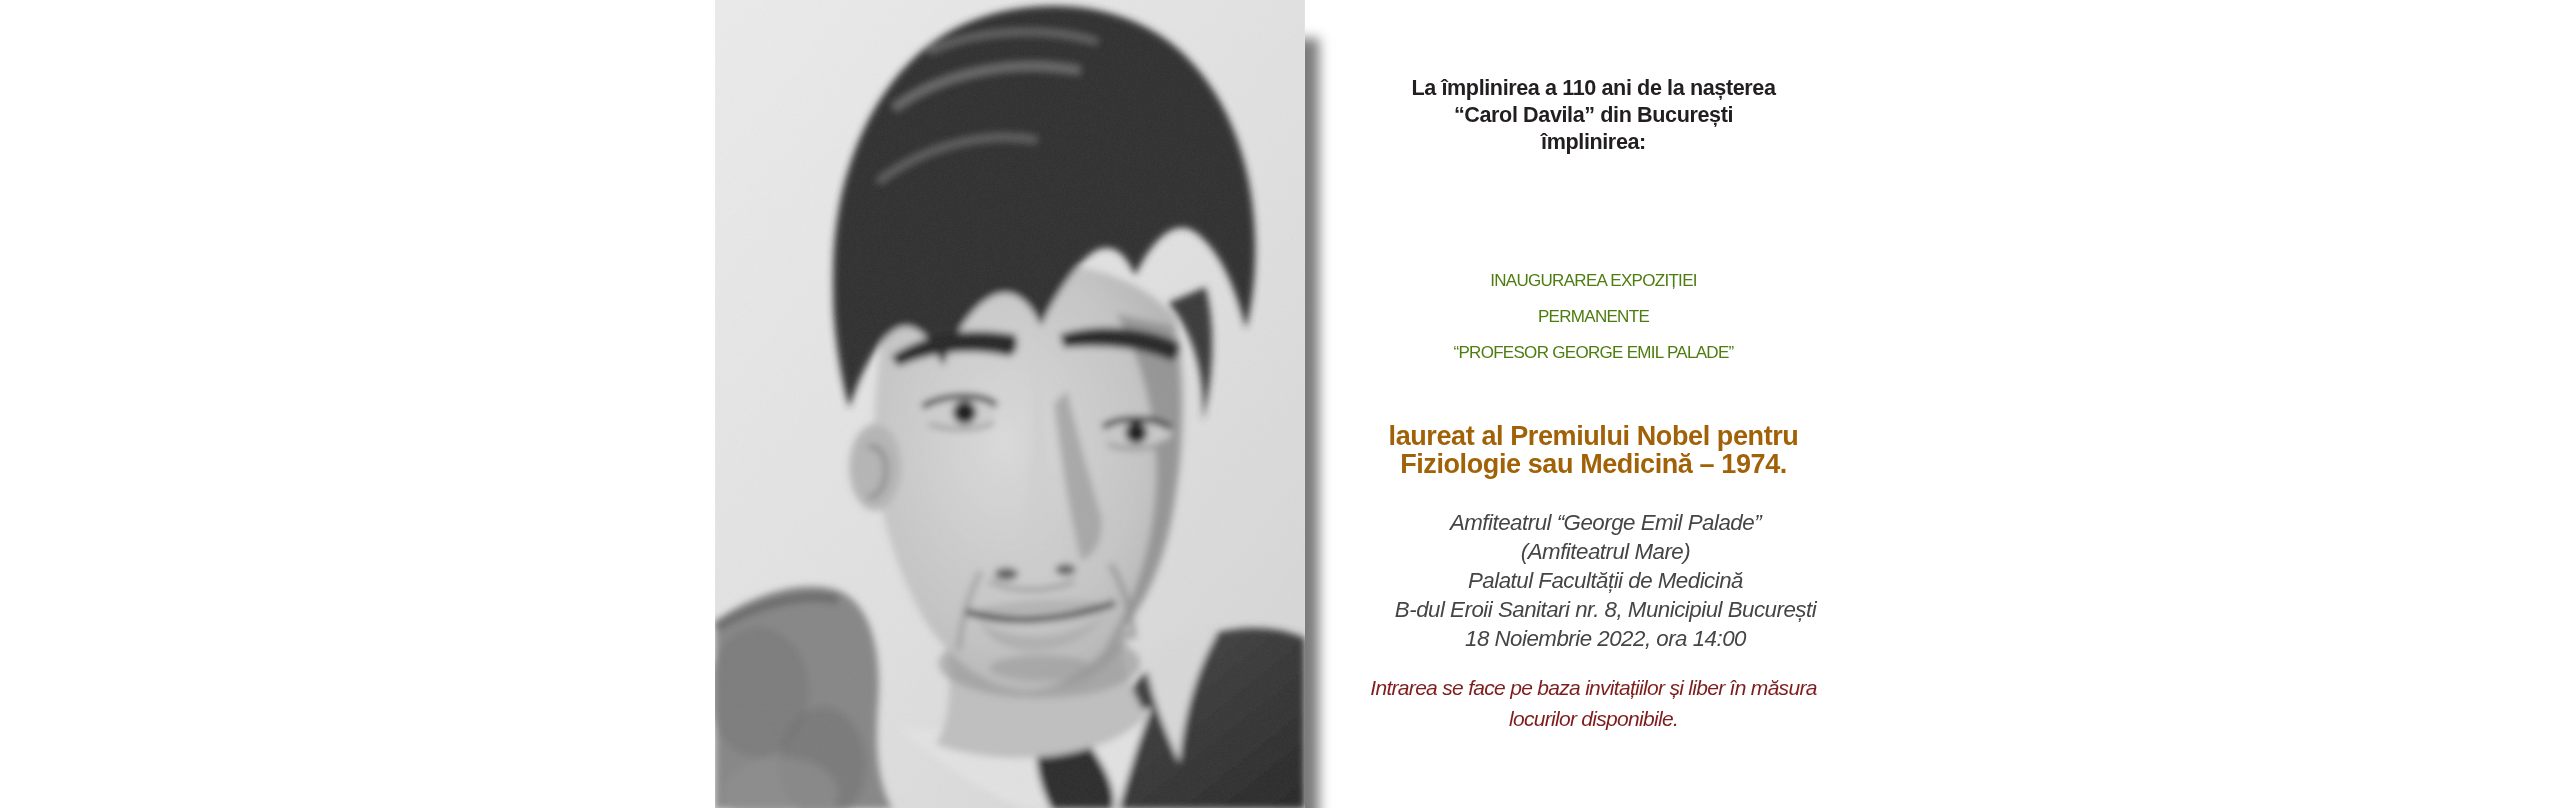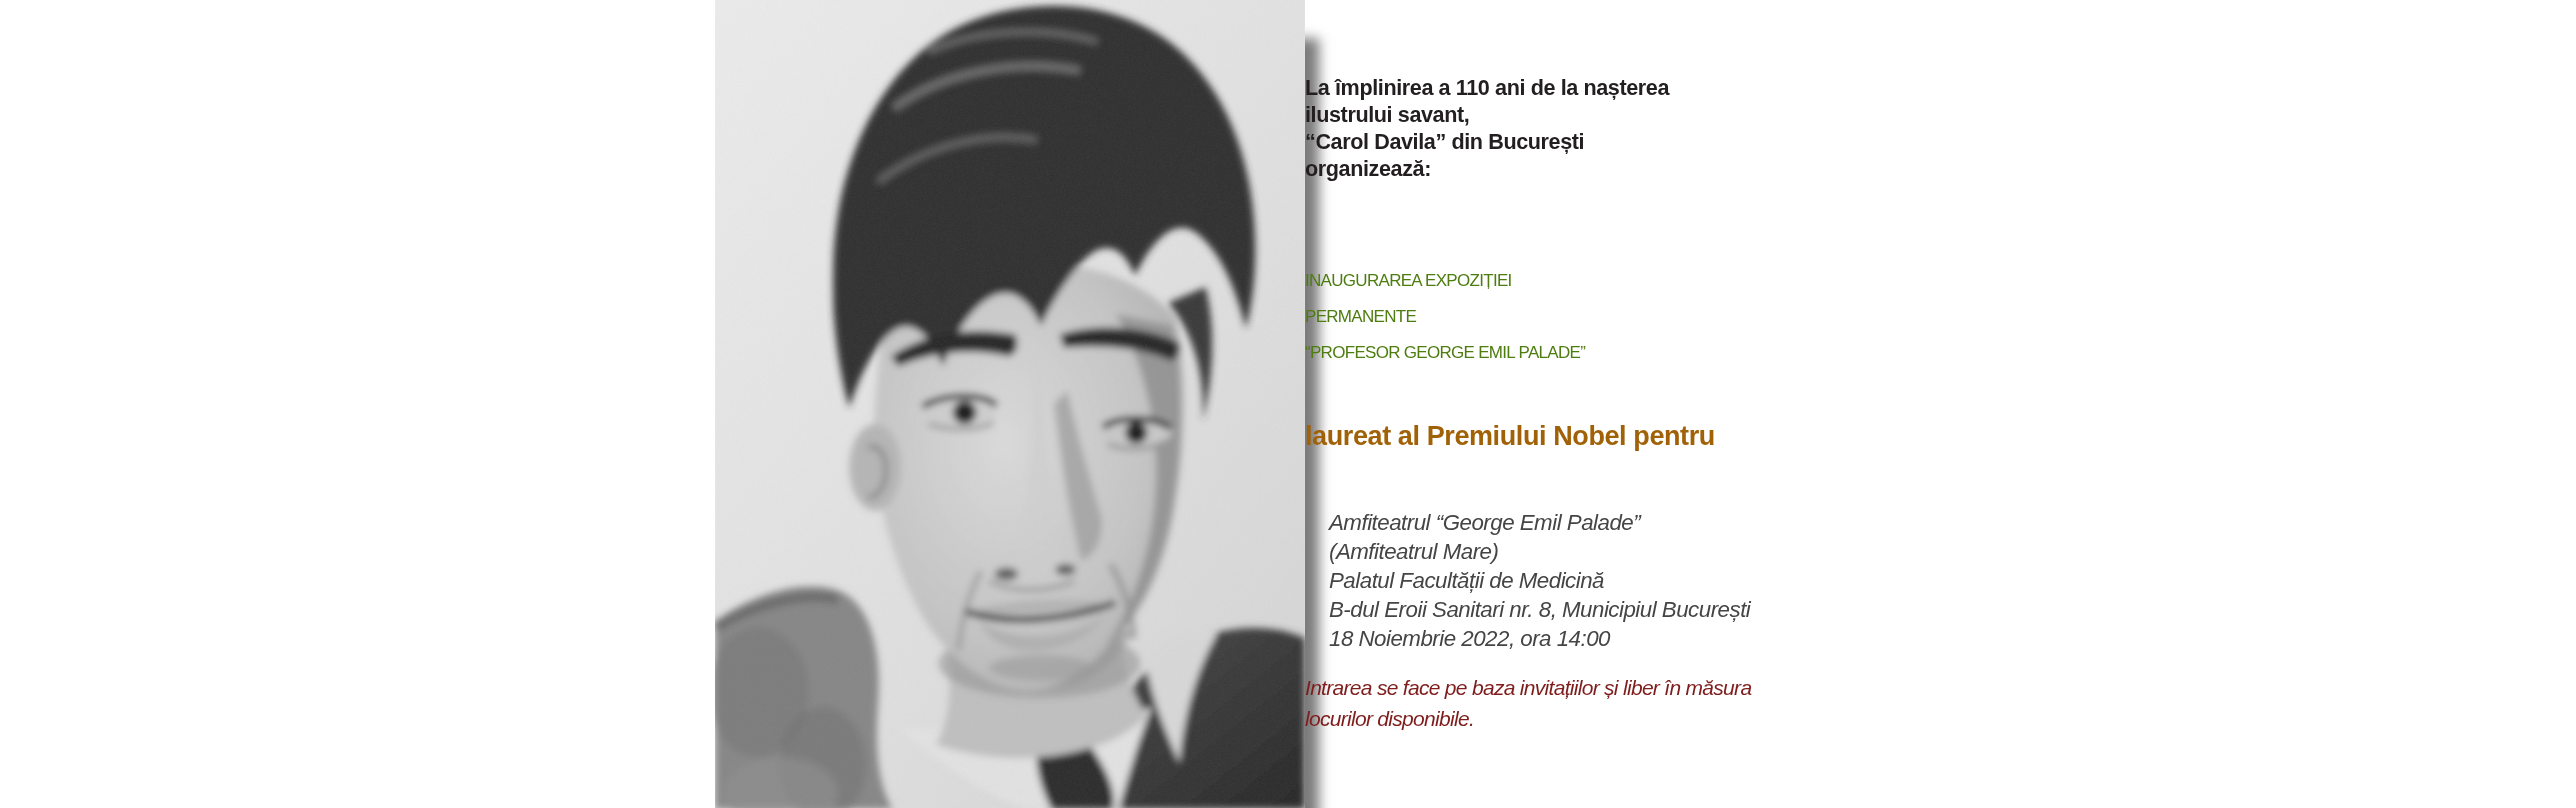--- a/index.html
+++ b/index.html
@@ -19,20 +19,21 @@
     height: 809px;
     box-shadow: 19.5px 32px 11.5px -5.8px rgba(35,35,35,0.60);
   }
   .photo svg { display: block; }
   .text-col {
     position: absolute;
     left: 1305px;
     top: 0;
     width: 577px;
     height: 809px;
+    text-align: center;
   }
   .block { position: absolute; left: 0; right: 0; }
   .line { display: block; white-space: nowrap; }
 
   .intro {
     top: 74px;
     font-size: 21.6px;
     line-height: 27px;
     font-weight: 700;
     letter-spacing: -0.4px;
@@ -191,33 +192,33 @@
       </g>
 
       <rect width="818" height="1122" filter="url(#grain)" opacity="0.8"></rect>
     </svg>
   </div>
 
   <div class="text-col">
 
     <div class="block intro">
       <span class="line">La împlinirea a 110 ani de la nașterea</span>
-      <span class="line">ilustrului savant,</span>
       <span class="line">“Carol Davila” din București</span>
-      <span class="line">organizează:</span>
+      <span class="line">împlinirea:</span>
     </div>
 
     <div class="block title">
       <span class="line">INAUGURAREA EXPOZIȚIEI</span>
       <span class="line">PERMANENTE</span>
       <span class="line">“PROFESOR GEORGE EMIL PALADE”</span>
     </div>
 
     <div class="block subtitle">
       <span class="line">laureat al Premiului Nobel pentru</span>
+      <span class="line">Fiziologie sau Medicină – 1974.</span>
     </div>
 
     <div class="block venue">
       <span class="line">Amfiteatrul “George Emil Palade”</span>
       <span class="line">(Amfiteatrul Mare)</span>
       <span class="line">Palatul Facultății de Medicină</span>
       <span class="line">B-dul Eroii Sanitari nr. 8, Municipiul București</span>
       <span class="line">18 Noiembrie 2022, ora 14:00</span>
     </div>
 

